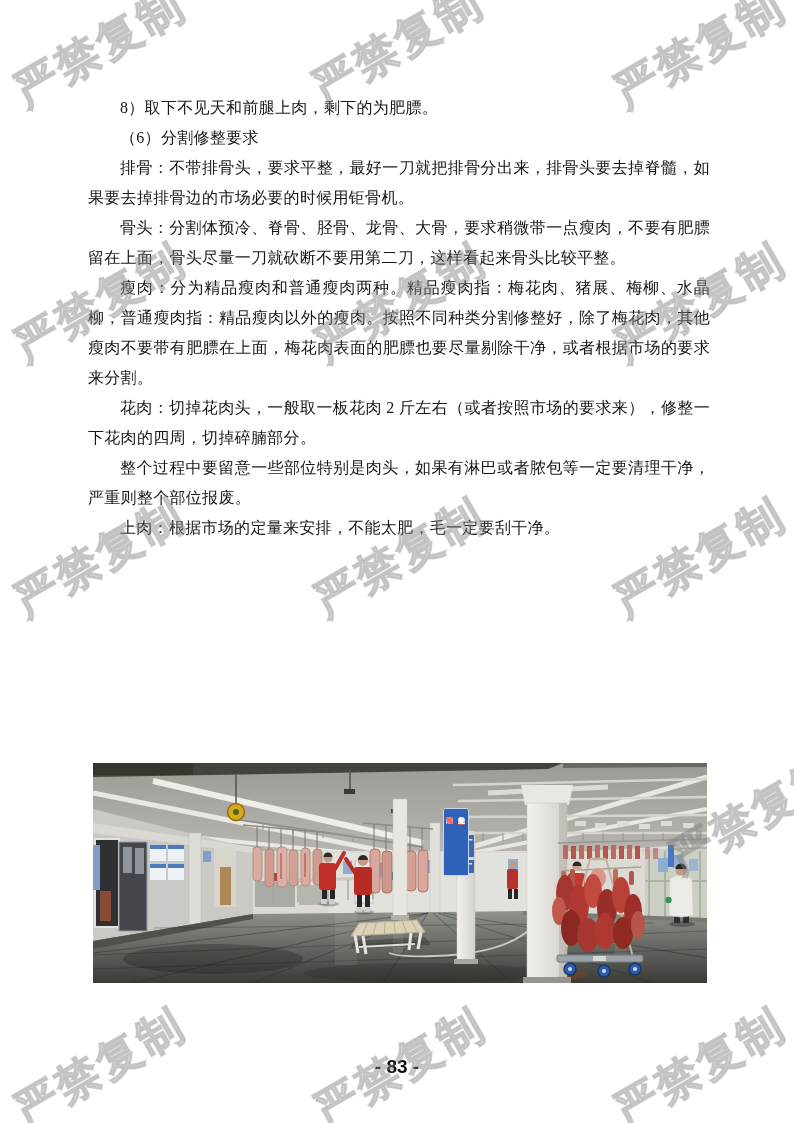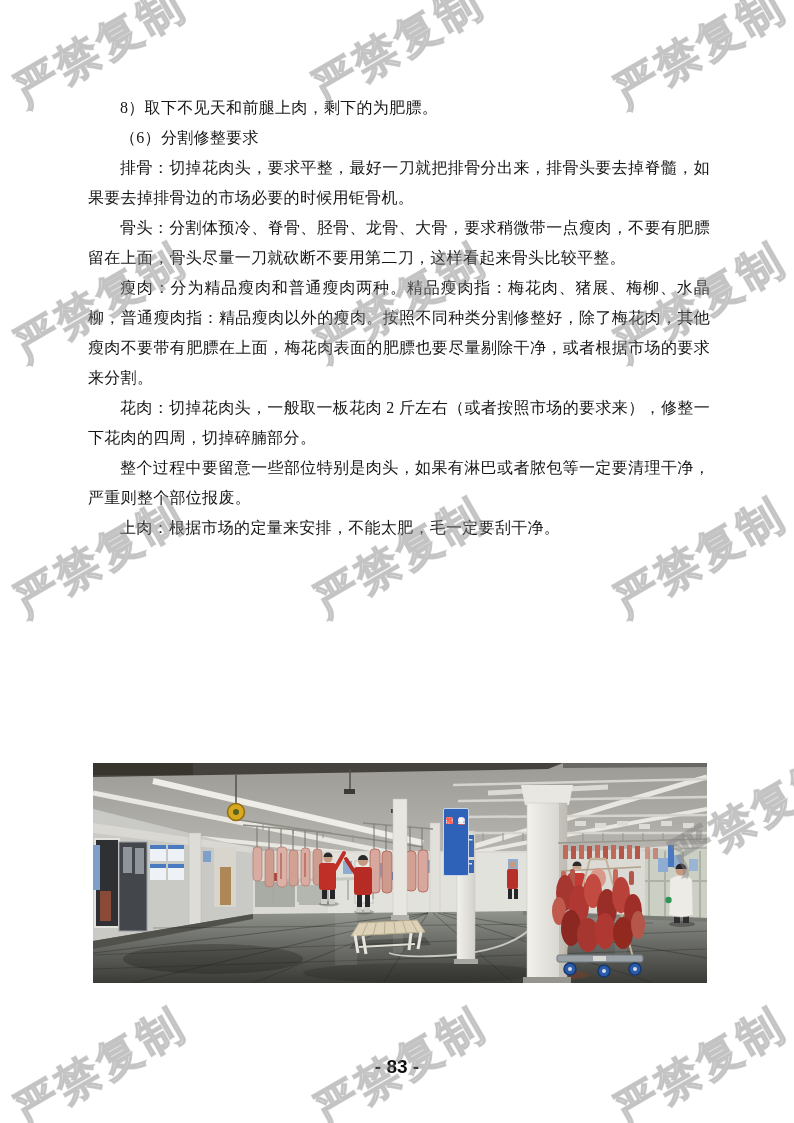--- a/index.html
+++ b/index.html
@@ -42,21 +42,21 @@
            font-family:Liberation Sans, sans-serif;}
 </style>
 </head>
 <body>
 
 <div class="page">
 
   <div class="content">
     <p>8）取下不见天和前腿上肉，剩下的为肥膘。</p>
     <p>（6）分割修整要求</p>
-    <p>排骨：切掉花肉头，要求平整，最好一刀就把排骨分出来，排骨头要去掉脊髓，如果要去掉排骨边的市场必要的时候用钜骨机。</p>
+    <p>排骨：不带排骨头，要求平整，最好一刀就把排骨分出来，排骨头要去掉脊髓，如果要去掉排骨边的市场必要的时候用钜骨机。</p>
     <p>骨头：分割体预冷、脊骨、胫骨、龙骨、大骨，要求稍微带一点瘦肉，不要有肥膘留在上面，骨头尽量一刀就砍断不要用第二刀，这样看起来骨头比较平整。</p>
     <p>瘦肉：分为精品瘦肉和普通瘦肉两种。精品瘦肉指：梅花肉、猪展、梅柳、水晶柳，普通瘦肉指：精品瘦肉以外的瘦肉。按照不同种类分割修整好，除了梅花肉，其他瘦肉不要带有肥膘在上面，梅花肉表面的肥膘也要尽量剔除干净，或者根据市场的要求来分割。</p>
     <p>花肉：切掉花肉头，一般取一板花肉 2 斤左右（或者按照市场的要求来），修整一下花肉的四周，切掉碎腩部分。</p>
     <p>整个过程中要留意一些部位特别是肉头，如果有淋巴或者脓包等一定要清理干净，严重则整个部位报废。</p>
     <p>上肉：根据市场的定量来安排，不能太肥，毛一定要刮干净。</p>
   </div>
 
   <div class="photo">
     <svg viewBox="0 0 614 220" width="614" height="220">
       <defs>

